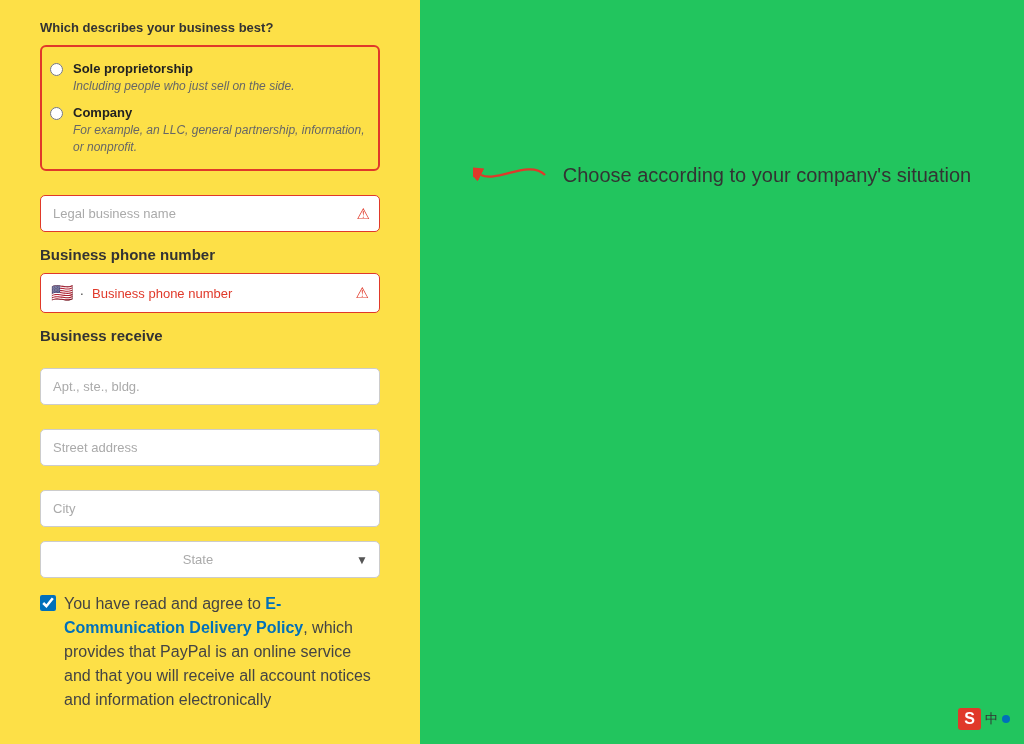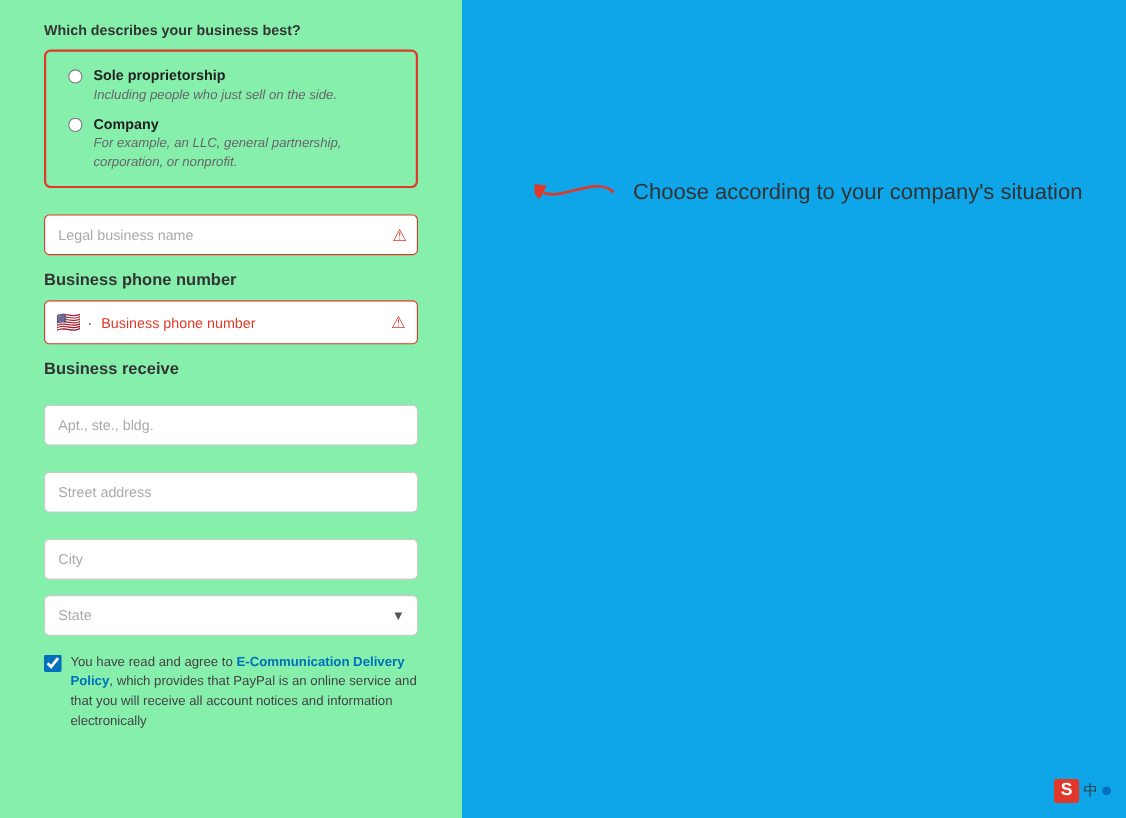--- a/index.html
+++ b/index.html
@@ -7,43 +7,43 @@
       font-family: Arial, Helvetica, sans-serif;
       background: #f5f7fa;
       display: flex;
       min-height: 744px;
       font-size: 14px;
       color: #333;
     }
     .left-panel {
       width: 420px;
       min-width: 420px;
-      background: #86efac;
+      background: #fde047;
       padding: 20px 40px;
       overflow-y: auto;
     }
     .right-panel {
       flex: 1;
       display: flex;
       align-items: flex-start;
-      justify-content: flex-end;
+      justify-content: center;
       padding: 60px 40px;
-      background: #0ea5e9;
+      background: #22c55e;
       position: relative;
     }
     .section-label {
       font-size: 13px;
       font-weight: 600;
       color: #333;
       margin-bottom: 10px;
     }
     .business-type-box {
       border: 2px solid #e0392a;
       border-radius: 6px;
-      padding: 14px 20px;
+      padding: 14px 8px;
       margin-bottom: 20px;
     }
     .radio-option {
       display: flex;
       align-items: flex-start;
       margin-bottom: 10px;
     }
     .radio-option:last-child {
       margin-bottom: 0;
     }
@@ -153,20 +153,21 @@
     .select-field {
       width: 100%;
       border: 1.5px solid #ccc;
       border-radius: 5px;
       padding: 10px 36px 10px 12px;
       font-size: 13px;
       color: #aaa;
       outline: none;
       background: #fff;
       appearance: none;
+      text-align: center;
       -webkit-appearance: none;
     }
     .select-arrow {
       position: absolute;
       right: 12px;
       top: 50%;
       transform: translateY(-50%);
       color: #555;
       font-size: 12px;
       pointer-events: none;
@@ -178,21 +179,21 @@
       gap: 8px;
     }
     .checkbox-row input[type="checkbox"] {
       margin-top: 3px;
       flex-shrink: 0;
       width: 16px;
       height: 16px;
       accent-color: #0070ba;
     }
     .checkbox-text {
-      font-size: 12px;
+      font-size: 16px;
       color: #444;
       line-height: 1.5;
     }
     .checkbox-text a {
       color: #0070ba;
       text-decoration: none;
       font-weight: 600;
     }
 
     
@@ -252,21 +253,21 @@
       <input type="radio" name="business_type" id="sole" style="">
       <label for="sole">
         <div class="radio-label-title">Sole proprietorship</div>
         <div class="radio-label-sub">Including people who just sell on the side.</div>
       </label>
     </div>
     <div class="radio-option">
       <input type="radio" name="business_type" id="company" style="">
       <label for="company">
         <div class="radio-label-title">Company</div>
-        <div class="radio-label-sub">For example, an LLC, general partnership, corporation, or nonprofit.</div>
+        <div class="radio-label-sub">For example, an LLC, general partnership, information, or nonprofit.</div>
       </label>
     </div>
   </div>
 
 
   <div class="input-wrapper">
     <input type="text" class="input-field error" placeholder="Legal business name" style="">
     <span class="warning-icon">⚠</span>
   </div>
 

